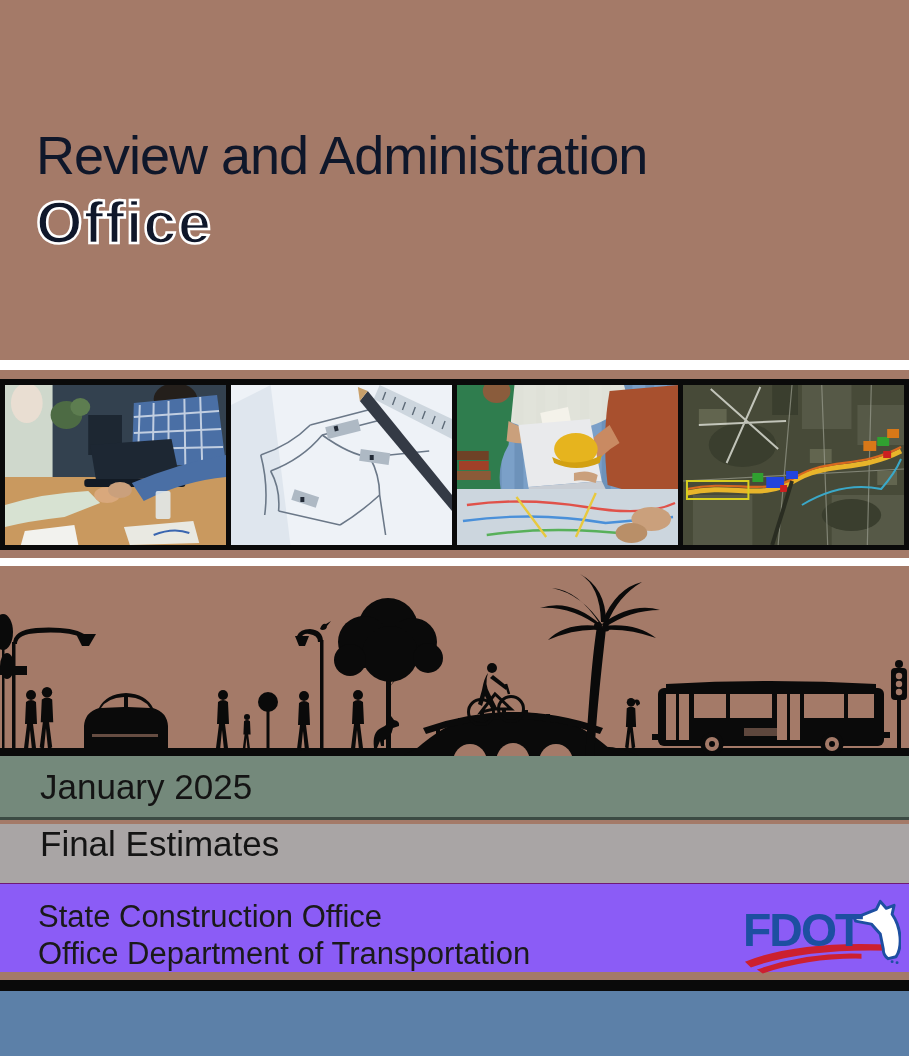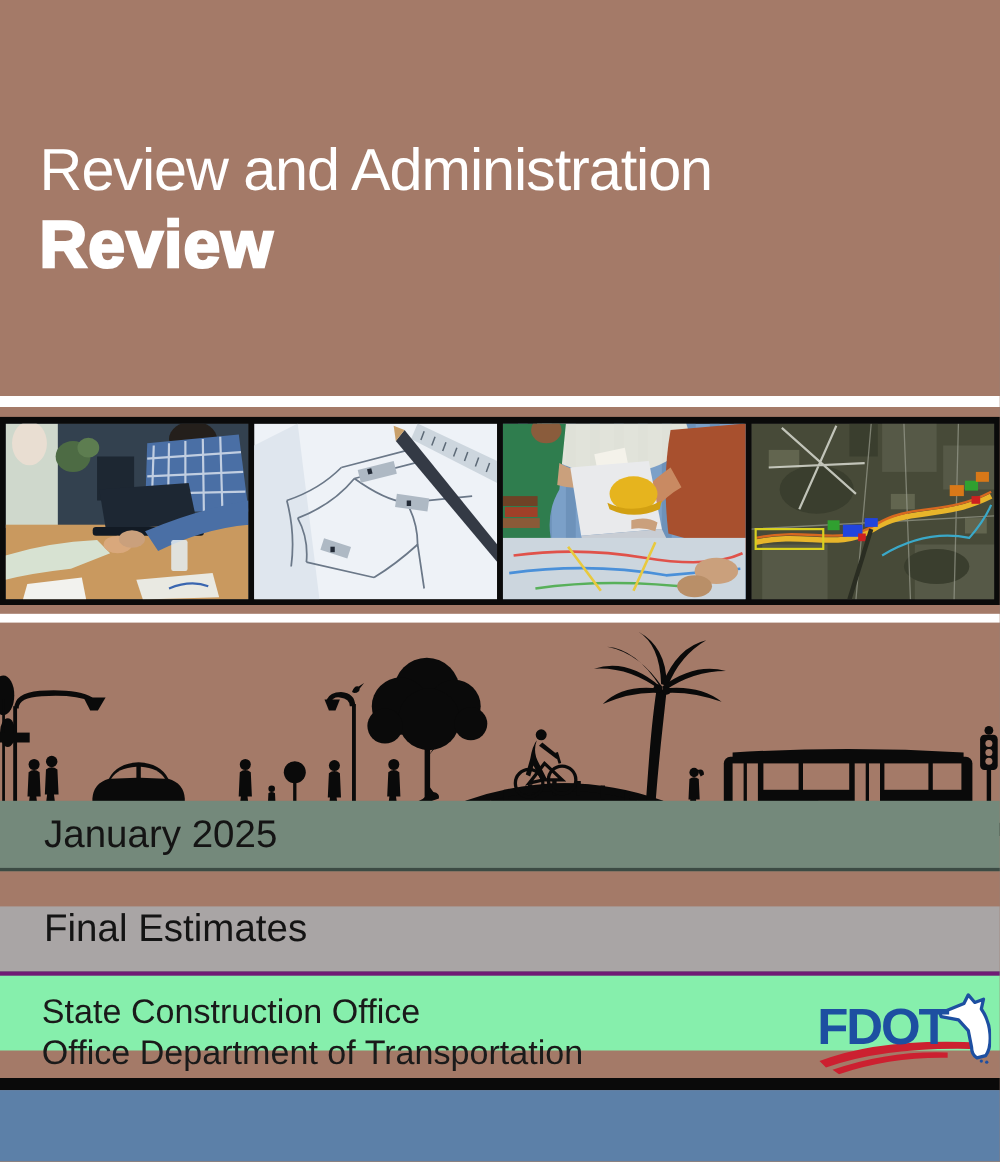--- a/index.html
+++ b/index.html
@@ -1,56 +1,56 @@
 <!DOCTYPE html>
 <html><head>
 <meta charset="utf-8">
 <style>
   html,body{margin:0;padding:0;background:#888;}
   .cover{
     position:relative;width:909px;height:1056px;overflow:hidden;
     background:#A47A68;font-family:"Liberation Sans",sans-serif;
   }
   
-  .title-block{position:absolute;left:36px;top:122px;color:#ffffff;}
+  .title-block{position:absolute;left:36px;top:122px;color:#0f172a;}
   .title-line1{font-size:54px;font-weight:400;letter-spacing:-1px;line-height:66px;white-space:nowrap;}
   .title-line2{font-size:60px;font-weight:700;letter-spacing:1px;line-height:70px;
     -webkit-text-stroke:2.5px #FFFFFF;}
   
   .white-bar1{position:absolute;left:0;top:360px;width:909px;height:10px;background:#FFFFFF;}
   .white-bar2{position:absolute;left:0;top:558px;width:909px;height:8px;background:#FFFFFF;}
   
   .photo-band{position:absolute;left:0;top:379px;width:909px;height:171px;background:#0A0A0A;
     display:flex;align-items:center;gap:5px;padding:0 5px;box-sizing:border-box;}
   .photo{flex:1 1 0;height:160px;overflow:hidden;background:#222;}
   .photo svg{display:block;width:100%;height:100%;}
   
   .silhouette{position:absolute;left:0;top:566px;width:909px;height:194px;}
   
-  .bar-date{position:absolute;left:0;top:728px;width:909px;height:64px;background:#74897B;
+  .bar-date{position:absolute;left:0;top:756px;width:909px;height:64px;background:#74897B;
     border-bottom:3px solid #3C4B44;box-sizing:border-box;display:flex;align-items:center;}
   .bar-date span{margin-left:40px;font-size:35px;color:#141414;}
   .bar-subtitle{position:absolute;left:0;top:824px;width:909px;height:59px;background:#A9A5A5;
     display:flex;align-items:flex-start;}
   .bar-subtitle span{margin-left:40px;font-size:35px;color:#141414;}
-  .white-section{position:absolute;left:0;top:883px;width:909px;height:72px;background:#86efac;
-    border-top:4px solid #701a75;box-sizing:border-box;}
+  .white-section{position:absolute;left:0;top:883px;width:909px;height:89px;background:#8b5cf6;
+    border-top:1px solid #701a75;box-sizing:border-box;}
   .org-lines{position:absolute;left:38px;top:14px;color:#1A1A1A;font-size:31px;line-height:37px;}
   .fdot-logo{position:absolute;right:8px;top:8px;width:158px;height:82px;}
   .black-bar{position:absolute;left:0;top:980px;width:909px;height:11px;background:#0A0A0A;}
   .blue-bar{position:absolute;left:0;top:991px;width:909px;height:65px;background:#5C80A8;}
 </style>
 </head>
 <body>
 
 <div class="cover">
 
   <div class="title-block">
     <div class="title-line1">Review and Administration</div>
-    <div class="title-line2">Review</div>
+    <div class="title-line2">Office</div>
   </div>
 
   <div class="white-bar1"></div>
 
   <div class="photo-band">
 
     <div class="photo">
       <svg viewBox="0 0 223 160" preserveAspectRatio="none">
         <rect width="223" height="160" fill="#33414f"></rect>
         <rect x="0" y="0" width="48" height="95" fill="#cfd8cc"></rect>

